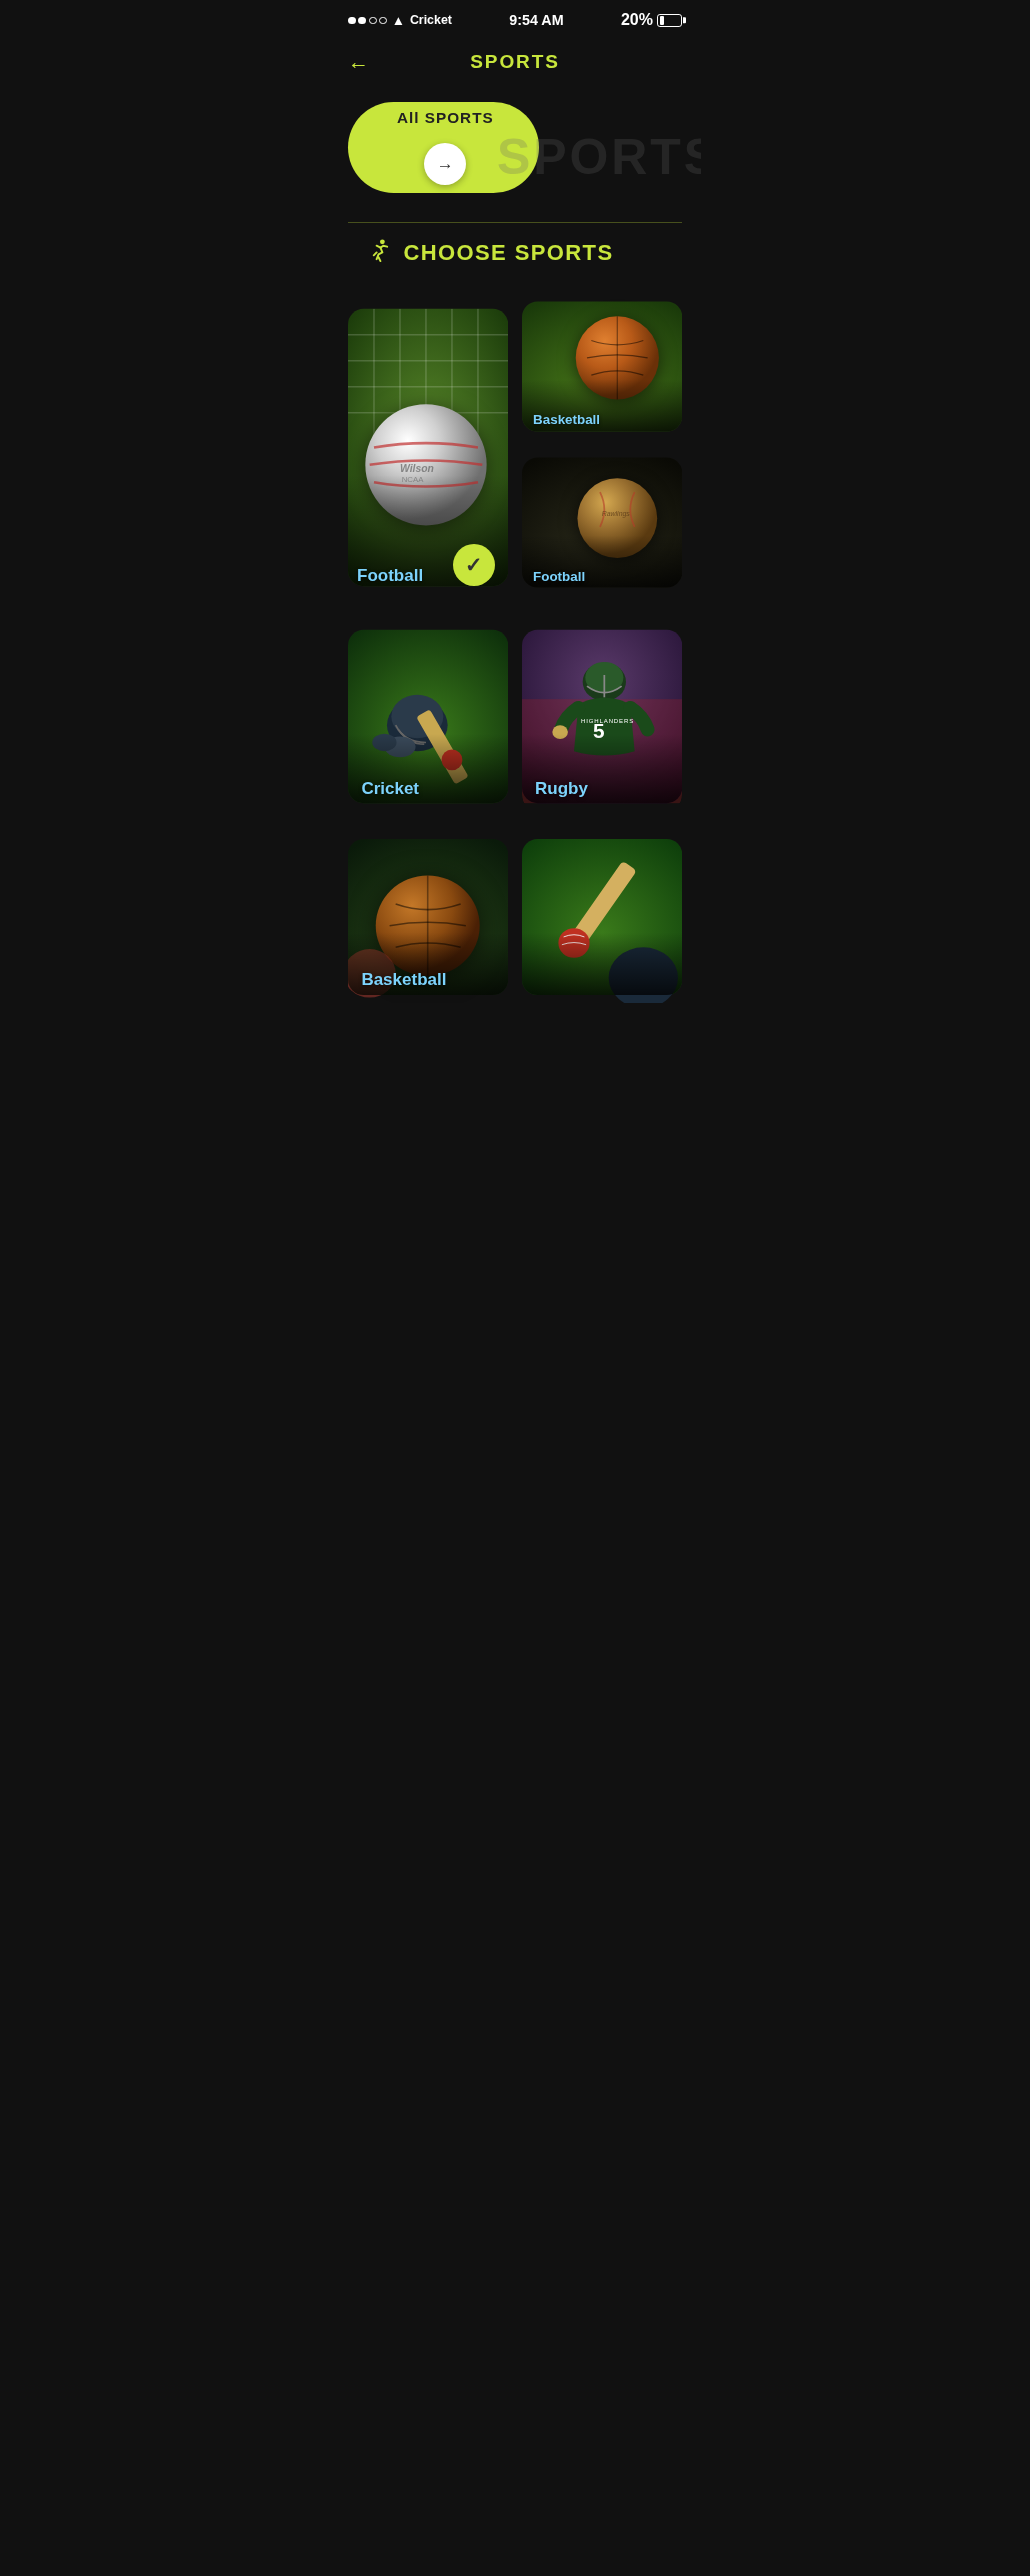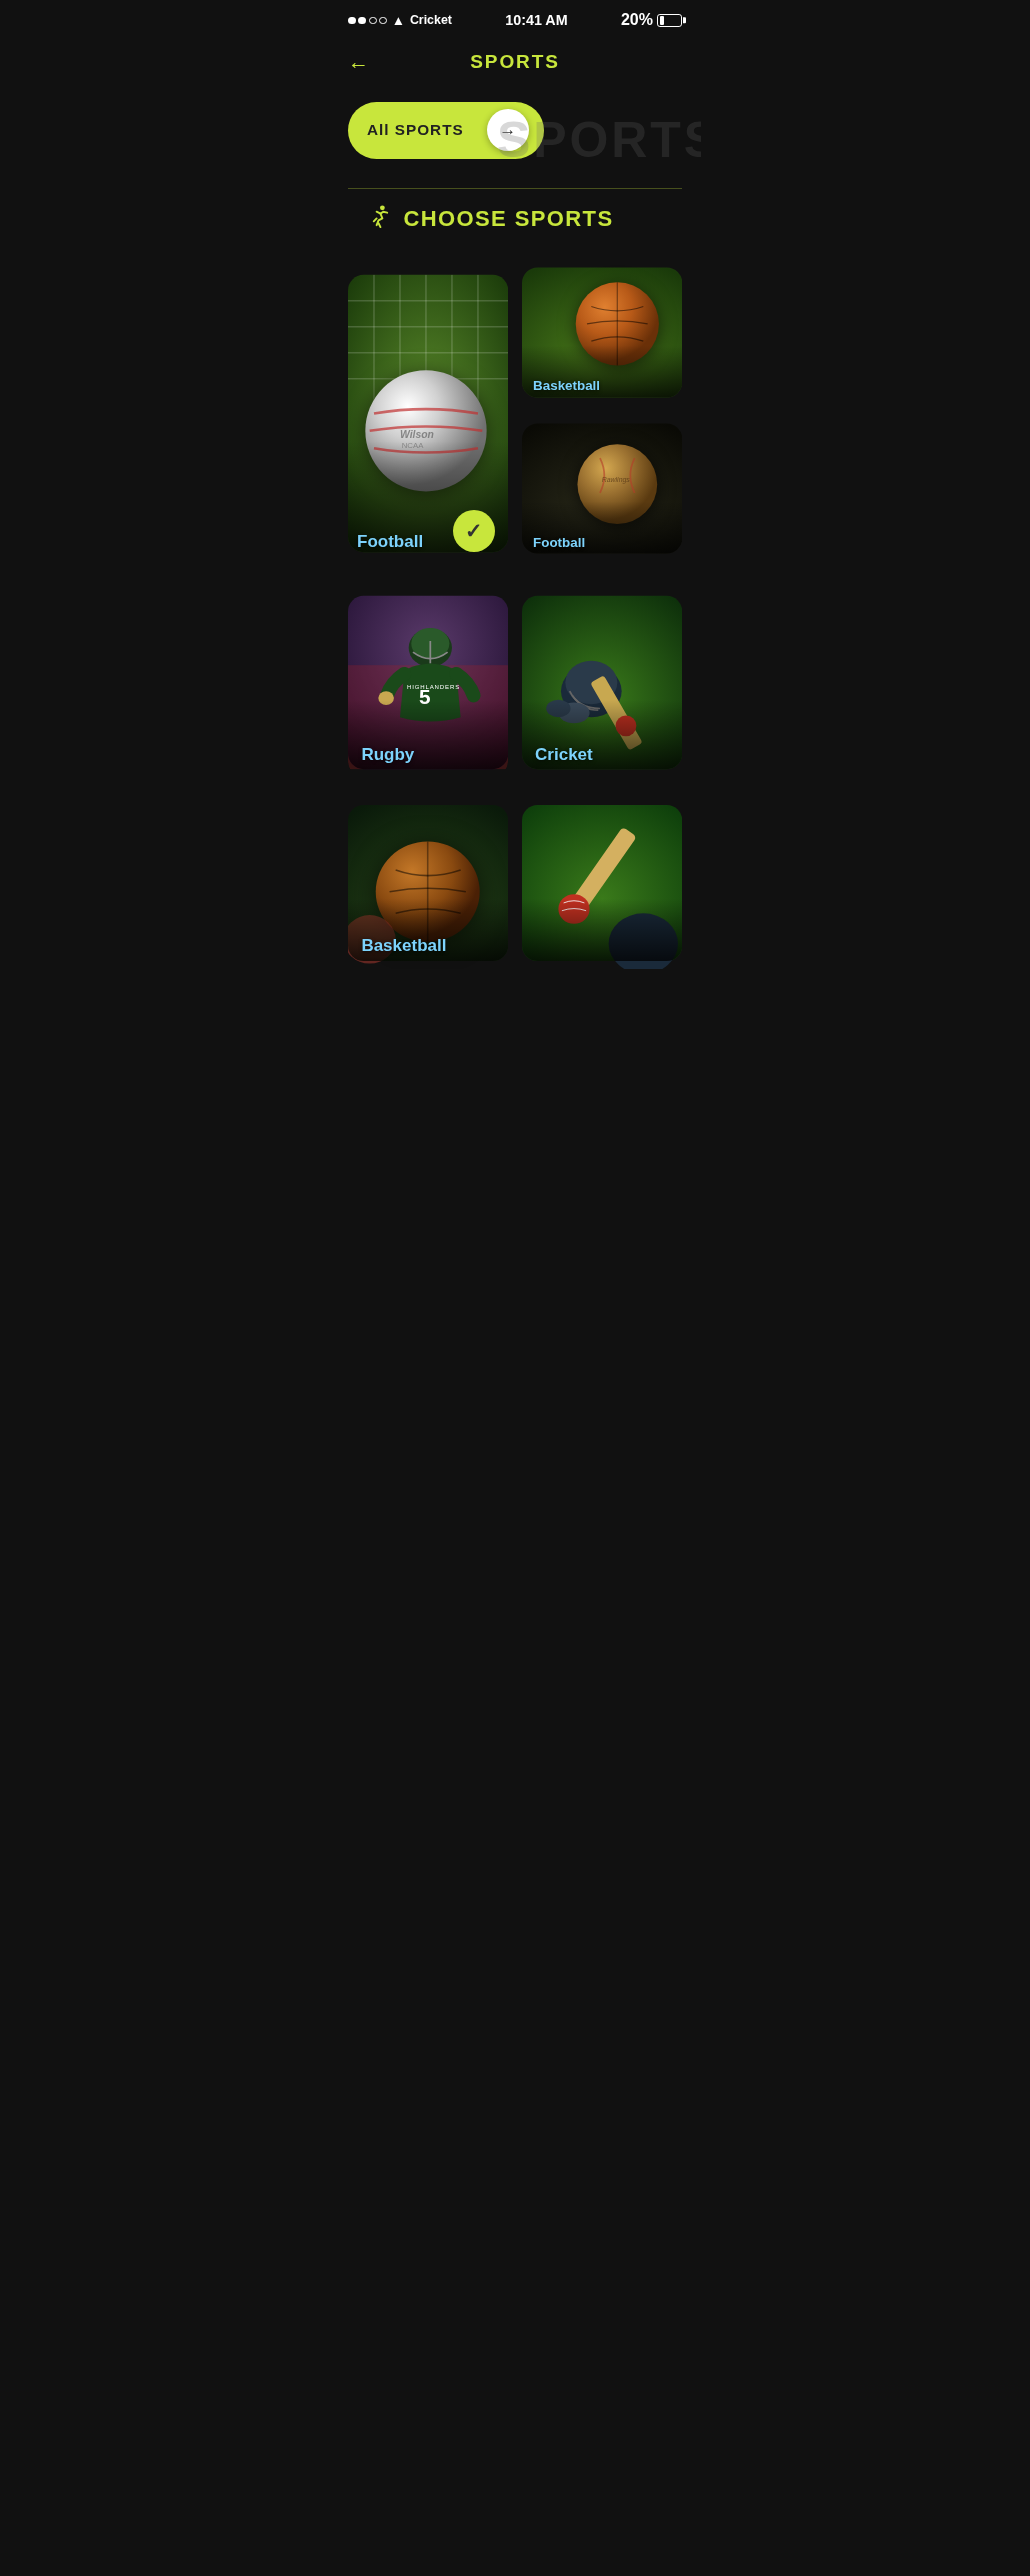--- a/index.html
+++ b/index.html
@@ -87,23 +87,24 @@
     .toggle-section {
       padding: 9.5px 19px 29px;
       position: relative;
     }
     .toggle-pill {
       background: #c8e63c;
       border-radius: 48px;
       display: inline-flex;
       align-items: center;
       padding: 7.6px 15.3px 7.6px 19px;
-      gap: 23px;
+      gap: 16px;
       cursor: pointer;
       min-width: 191px;
+      flex-direction: column;
     }
     .toggle-label {
       color: #222;
       font-weight: 700;
       font-size: 15.3px;
       letter-spacing: 1px;
     }
     .toggle-circle {
       background: #fff;
       border-radius: 50%;
@@ -227,21 +228,21 @@
   <div class="status-left">
     <div class="signal-dots">
       <div class="dot"></div>
       <div class="dot"></div>
       <div class="dot empty"></div>
       <div class="dot empty"></div>
     </div>
     <span class="wifi-icon">▲</span>
     <span>Cricket</span>
   </div>
-  <div class="status-center">10:41 AM</div>
+  <div class="status-center">9:54 AM</div>
   <div class="status-right">
     <span>20%</span>
     <div class="battery">
       <div class="battery-fill"></div>
     </div>
   </div>
 </div>
 
 <div class="header">
   <span class="back-btn">←</span>
@@ -404,20 +405,58 @@
 
   </div>
 </div>
 
 <div class="sports-grid-bottom">
 
   <div class="sport-card-fixed">
     <div class="card-content">
       <svg width="100%" height="191" viewBox="0 0 185 200" xmlns="http://www.w3.org/2000/svg" style="border-radius:17px;">
         <defs>
+          <radialGradient id="cricketGrass" cx="50%" cy="60%" r="80%">
+            <stop offset="0%" stop-color="#3a7a1a"></stop>
+            <stop offset="100%" stop-color="#0a2a0a"></stop>
+          </radialGradient>
+        </defs>
+        <rect width="185" height="200" fill="url(#cricketGrass)" rx="18"></rect>
+
+        <ellipse cx="80" cy="110" rx="35" ry="30" fill="#1a2a3a"></ellipse>
+        <ellipse cx="80" cy="100" rx="30" ry="25" fill="#2a3a4a"></ellipse>
+
+        <path d="M55 110 Q65 130 90 130" stroke="#666" stroke-width="2" fill="none"></path>
+        <path d="M58 115 Q70 132 88 132" stroke="#666" stroke-width="2" fill="none"></path>
+
+        <rect x="100" y="90" width="18" height="90" rx="4" fill="#c8a850" transform="rotate(-30,109,135)"></rect>
+
+        <ellipse cx="60" cy="135" rx="18" ry="12" fill="#3a4a5a"></ellipse>
+        <ellipse cx="42" cy="130" rx="14" ry="10" fill="#2a3a4a"></ellipse>
+
+        <ellipse cx="120" cy="150" rx="12" ry="12" fill="#c03020"></ellipse>
+
+        <defs>
+          <linearGradient id="cricketOver" x1="0" y1="0" x2="0" y2="1">
+            <stop offset="60%" stop-color="transparent"></stop>
+            <stop offset="100%" stop-color="rgba(0,0,0,0.75)"></stop>
+          </linearGradient>
+        </defs>
+        <rect width="185" height="200" fill="url(#cricketOver)" rx="18"></rect>
+      </svg>
+      <div style="position:absolute; bottom:13.4px; left:13.4px;">
+        <span class="sport-name">Cricket</span>
+      </div>
+    </div>
+  </div>
+
+  <div class="sport-card-fixed">
+    <div class="card-content">
+      <svg width="100%" height="191" viewBox="0 0 185 200" xmlns="http://www.w3.org/2000/svg" style="border-radius:17px;">
+        <defs>
           <radialGradient id="rugbyBg" cx="50%" cy="30%" r="80%">
             <stop offset="0%" stop-color="#5a3a6a"></stop>
             <stop offset="100%" stop-color="#1a0a2a"></stop>
           </radialGradient>
         </defs>
         <rect width="185" height="200" fill="url(#rugbyBg)" rx="18"></rect>
 
         <rect x="0" y="80" width="185" height="120" fill="rgba(180,30,30,0.25)"></rect>
 
         <ellipse cx="95" cy="60" rx="25" ry="22" fill="#1a3a1a"></ellipse>
@@ -440,58 +479,20 @@
         <defs>
           <linearGradient id="rugbyOver" x1="0" y1="0" x2="0" y2="1">
             <stop offset="60%" stop-color="transparent"></stop>
             <stop offset="100%" stop-color="rgba(0,0,0,0.75)"></stop>
           </linearGradient>
         </defs>
         <rect width="185" height="200" fill="url(#rugbyOver)" rx="18"></rect>
       </svg>
       <div style="position:absolute; bottom:13.4px; left:13.4px;">
         <span class="sport-name">Rugby</span>
-      </div>
-    </div>
-  </div>
-
-  <div class="sport-card-fixed">
-    <div class="card-content">
-      <svg width="100%" height="191" viewBox="0 0 185 200" xmlns="http://www.w3.org/2000/svg" style="border-radius:17px;">
-        <defs>
-          <radialGradient id="cricketGrass" cx="50%" cy="60%" r="80%">
-            <stop offset="0%" stop-color="#3a7a1a"></stop>
-            <stop offset="100%" stop-color="#0a2a0a"></stop>
-          </radialGradient>
-        </defs>
-        <rect width="185" height="200" fill="url(#cricketGrass)" rx="18"></rect>
-
-        <ellipse cx="80" cy="110" rx="35" ry="30" fill="#1a2a3a"></ellipse>
-        <ellipse cx="80" cy="100" rx="30" ry="25" fill="#2a3a4a"></ellipse>
-
-        <path d="M55 110 Q65 130 90 130" stroke="#666" stroke-width="2" fill="none"></path>
-        <path d="M58 115 Q70 132 88 132" stroke="#666" stroke-width="2" fill="none"></path>
-
-        <rect x="100" y="90" width="18" height="90" rx="4" fill="#c8a850" transform="rotate(-30,109,135)"></rect>
-
-        <ellipse cx="60" cy="135" rx="18" ry="12" fill="#3a4a5a"></ellipse>
-        <ellipse cx="42" cy="130" rx="14" ry="10" fill="#2a3a4a"></ellipse>
-
-        <ellipse cx="120" cy="150" rx="12" ry="12" fill="#c03020"></ellipse>
-
-        <defs>
-          <linearGradient id="cricketOver" x1="0" y1="0" x2="0" y2="1">
-            <stop offset="60%" stop-color="transparent"></stop>
-            <stop offset="100%" stop-color="rgba(0,0,0,0.75)"></stop>
-          </linearGradient>
-        </defs>
-        <rect width="185" height="200" fill="url(#cricketOver)" rx="18"></rect>
-      </svg>
-      <div style="position:absolute; bottom:13.4px; left:13.4px;">
-        <span class="sport-name">Cricket</span>
       </div>
     </div>
   </div>
 
 </div>
 
 <div class="sports-grid-bottom" style="padding-top:0;">
 
   <div class="sport-card-fixed" style="height:172px;">
     <div class="card-content">

